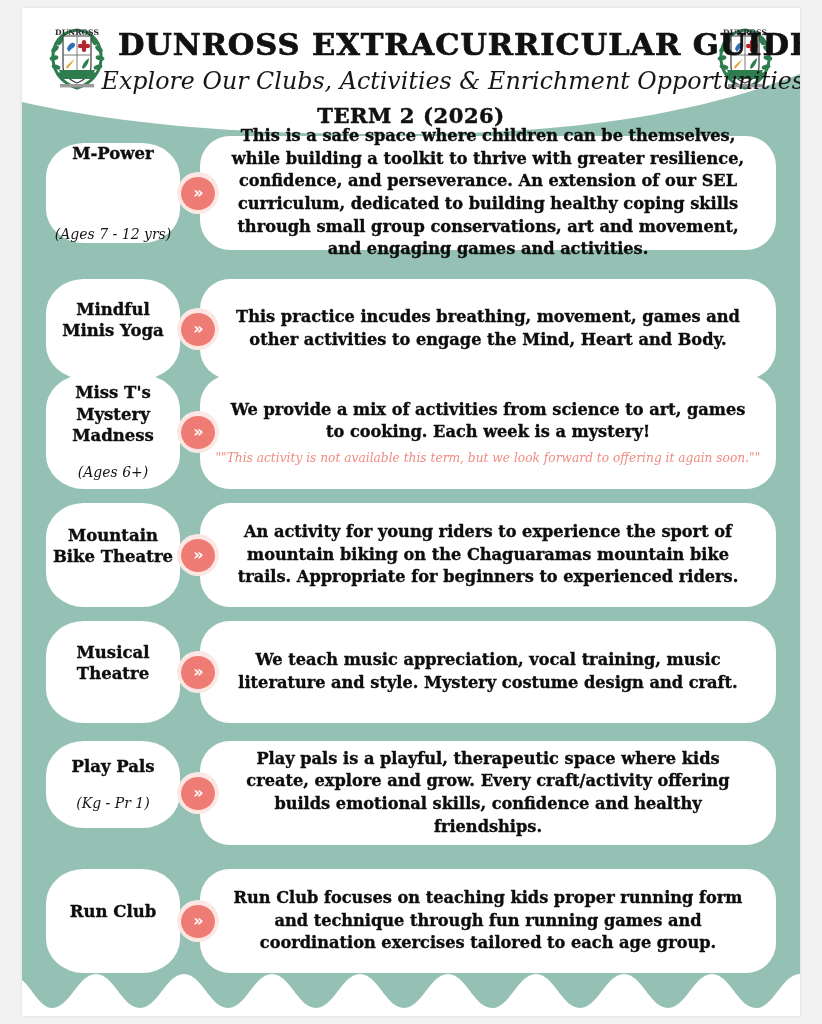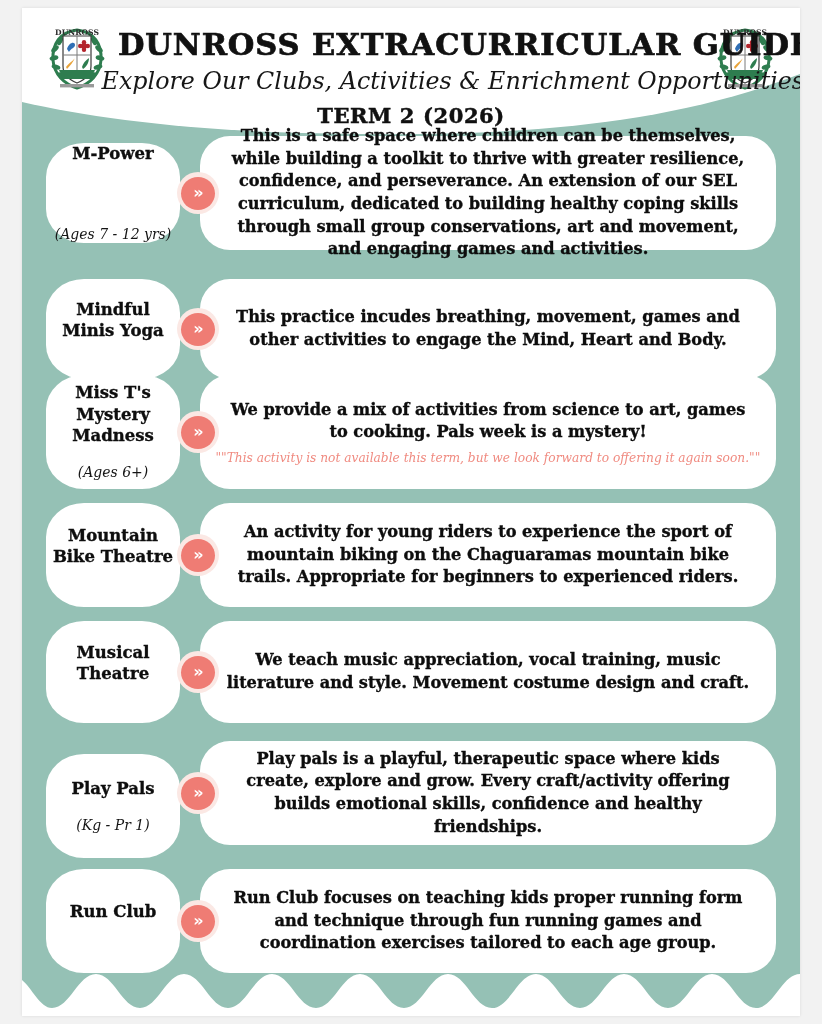--- a/index.html
+++ b/index.html
@@ -374,21 +374,21 @@
 
     <div class="row" style="top:367px; height:114px;">
       <div class="name-card" style="top:0px; height:114px;">
         <div class="nm">Miss T's Mystery Madness</div>
         <div class="age">(Ages 6+)</div>
       </div>
       <div class="chevron-badge" style="top:36px;">
         <span class="inner">»</span>
       </div>
       <div class="desc-card" style="top:0px; height:114px;">
-        <div class="body">We provide a mix of activities from science to art, games to cooking. Pals week is a mystery!</div>
+        <div class="body">We provide a mix of activities from science to art, games to cooking. Each week is a mystery!</div>
         <div class="note">""This activity is not available this term, but we look forward to offering it again soon.""</div>
       </div>
     </div>
 
     <div class="row" style="top:495px; height:104px;">
       <div class="name-card" style="top:0px; height:104px;">
         <div class="nm">Mountain Bike Theatre</div>
         <div class="age"></div>
       </div>
       <div class="chevron-badge" style="top:31px;">
@@ -401,26 +401,26 @@
 
     <div class="row" style="top:613px; height:102px;border-radius:24px;">
       <div class="name-card" style="top:0px; height:102px;">
         <div class="nm">Musical Theatre</div>
         <div class="age"></div>
       </div>
       <div class="chevron-badge" style="top:30px;">
         <span class="inner">»</span>
       </div>
       <div class="desc-card" style="top:0px; height:102px;">
-        <div class="body">We teach music appreciation, vocal training, music literature and style. Movement costume design and craft.</div>
+        <div class="body">We teach music appreciation, vocal training, music literature and style. Mystery costume design and craft.</div>
       </div>
     </div>
 
     <div class="row" style="top:733px; height:104px;">
-      <div class="name-card" style="top:13px; height:104px;">
+      <div class="name-card" style="top:0px; height:87px;">
         <div class="nm">Play Pals</div>
         <div class="age">(Kg - Pr 1)</div>
       </div>
       <div class="chevron-badge" style="top:31px;">
         <span class="inner">»</span>
       </div>
       <div class="desc-card" style="top:0px; height:104px;">
         <div class="body">Play pals is a playful, therapeutic space where kids create, explore and grow. Every craft/activity offering builds emotional skills, confidence and healthy friendships.</div>
       </div>
     </div>

